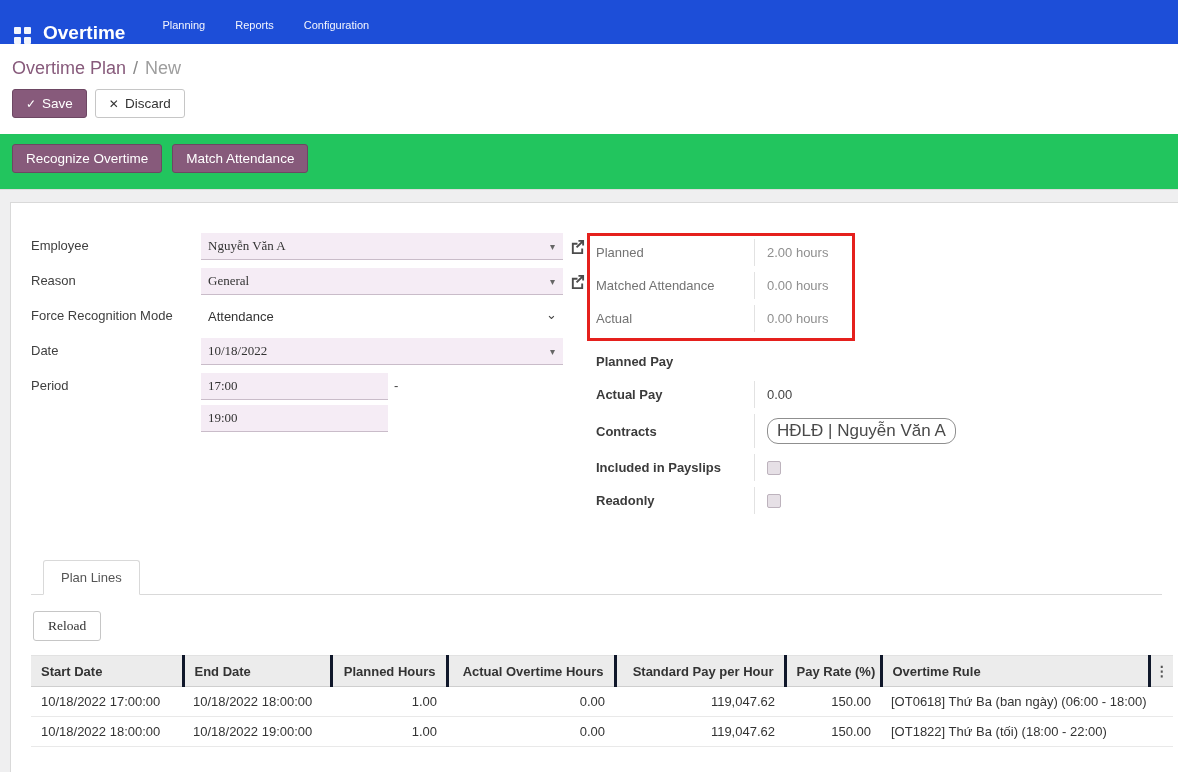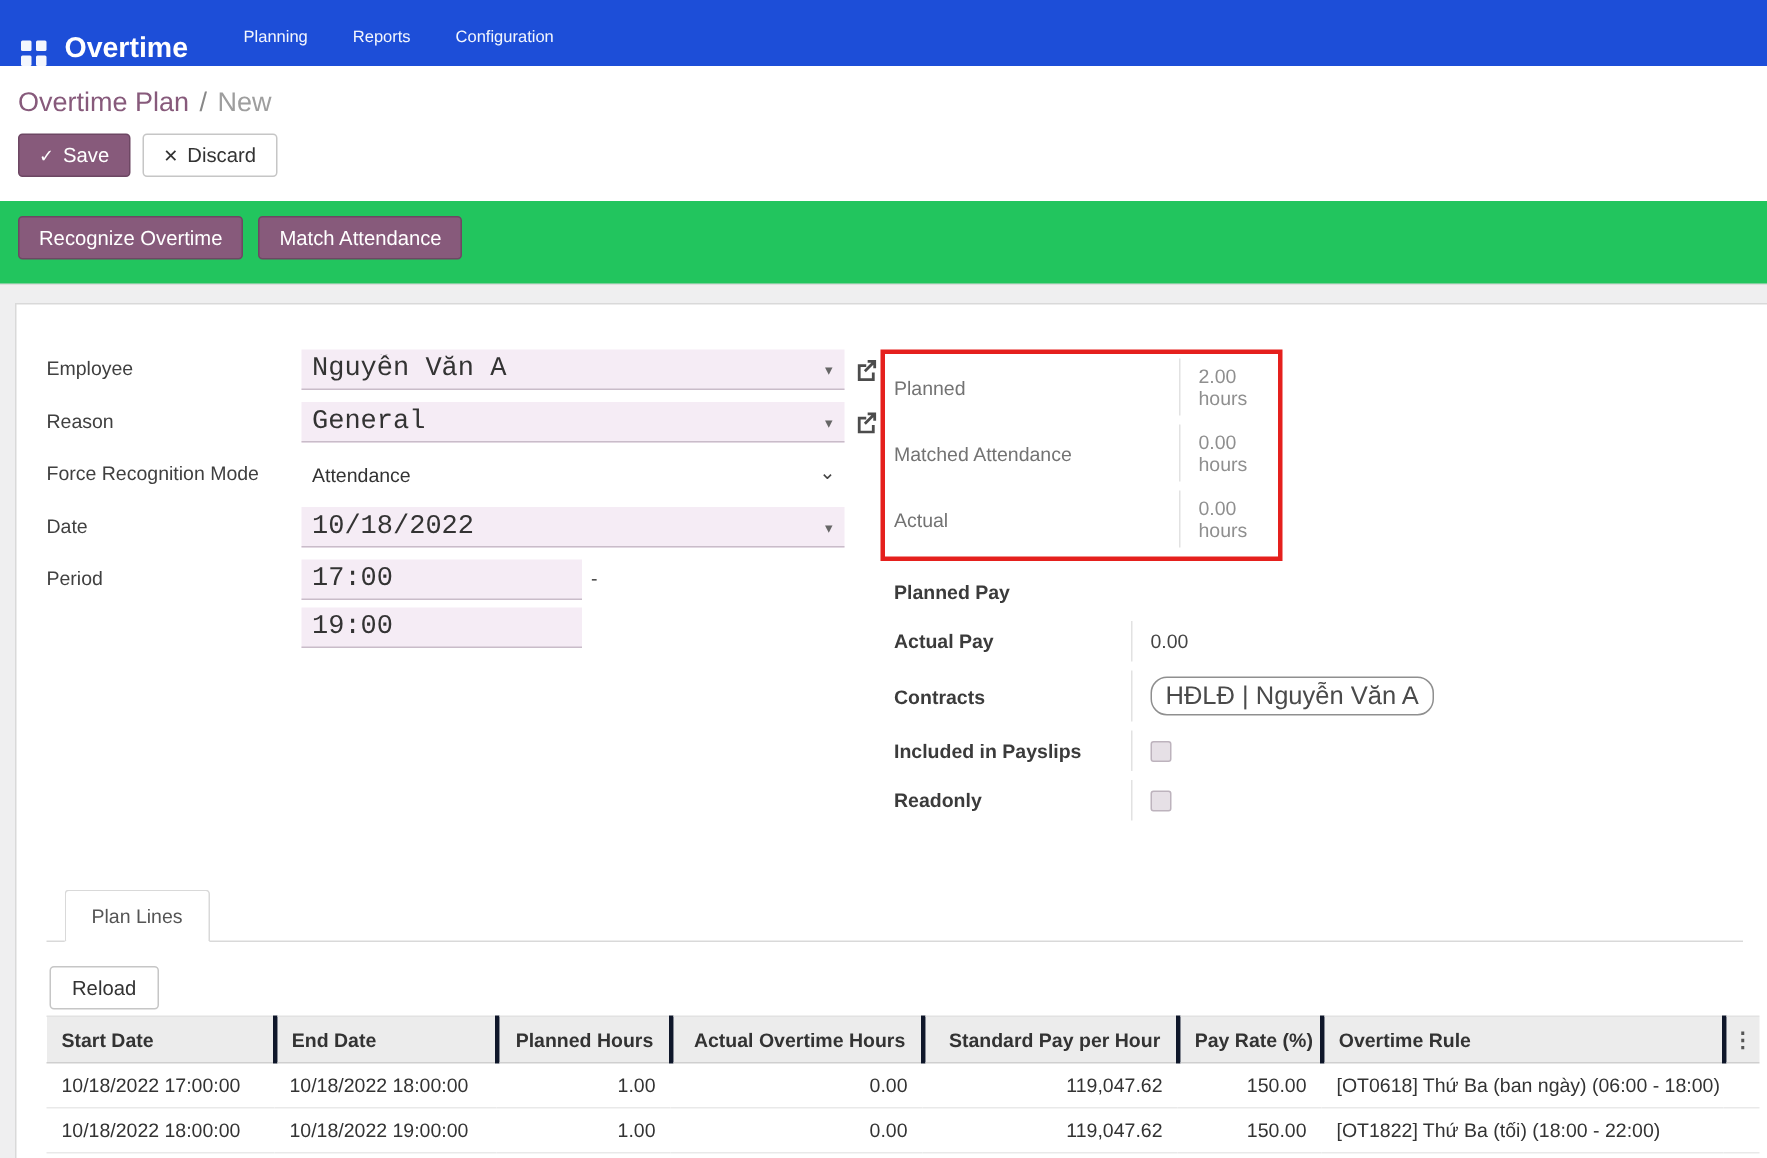--- a/index.html
+++ b/index.html
@@ -85,24 +85,24 @@
   .col-right { flex: 1; }
 
   .frow { display: flex; align-items: flex-start; margin-bottom: 8px; }
   .frow > label { width: 170px; flex: none; padding-top: 5px; color: #404040; }
   .inp {
     background: #f5ecf5;
     border: none;
     border-bottom: 1px solid #c9bcc9;
     height: 27px;
     padding: 0 20px 0 7px;
-    font-size: 18px;
+    font-size: 13px;
     color: #333;
     width: 362px;
-    font-family: Liberation Mono, monospace;
+    font-family: Liberation Serif, serif;
   }
   .m2o { position: relative; display: flex; align-items: center; }
   .caret {
     position: absolute;
     font-size: 10px;
     color: #666;
     pointer-events: auto;
     cursor: pointer;
   }
   .caret-in { right: 30px; top: 8px; }
@@ -129,21 +129,21 @@
   .rlabel.light { color: #737373; }
   .rlabel.strong { font-weight: bold; color: #3b3b3b; }
   .rvalue {
     border-left: 1px solid #e2e2e2;
     padding: 4px 0 4px 12px;
     flex: 1;
     min-height: 27px;
     display: flex;
     align-items: center;
   }
-  .rvalue.gray { color: #8f8f8f; margin-left: 32px; }
+  .rvalue.gray { color: #8f8f8f; }
   .rvalue.dark { color: #444; }
   .annotation-box {
     border: 3px solid #e5201d;
     width: 268px;
     margin-left: -9px;
     padding: 3px 0 0 6px;
     margin-bottom: 7px;
   }
   .badge {
     border: 1px solid #8f8f8f;
@@ -172,21 +172,21 @@
     border-bottom: 1px solid #fff;
     padding: 9px 17px;
     margin-bottom: -1px;
     border-radius: 3px 3px 0 0;
     color: #555;
     cursor: pointer;
   }
 
   
   .table-area { padding: 16px 0 0 0; }
-  .reload-btn { margin: 0 0 4px 2px; padding: 6px 14px; }
+  .reload-btn { margin: 0 0 14px 2px; padding: 6px 14px; font-family: Liberation Serif, serif; }
   table { border-collapse: collapse; width: 100%; font-size: 13px; table-layout: fixed; }
   thead th {
     background: #ececec;
     border-top: 1px solid #e2e2e2;
     border-bottom: 1px solid #cfcfcf;
     border-left: 3px solid #0f172a;
     font-weight: bold;
     text-align: left;
     padding: 7px 10px;
     color: #333;

